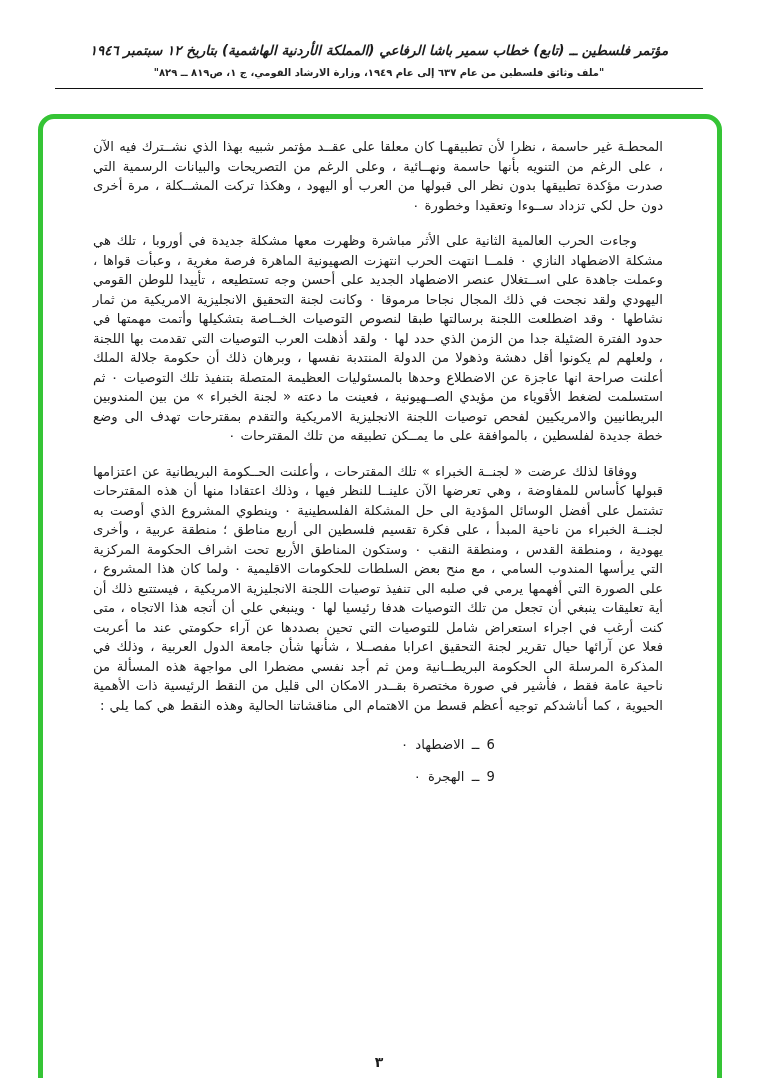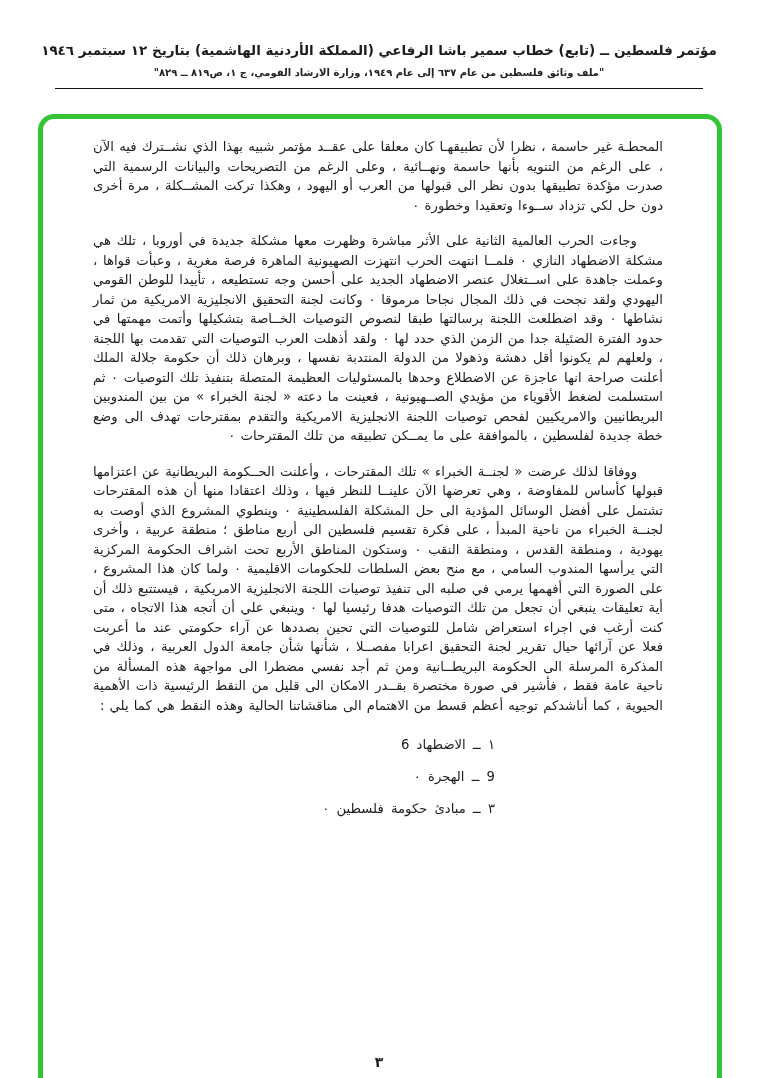--- a/index.html
+++ b/index.html
@@ -22,20 +22,21 @@
   .header{
     padding-top:40px;
     text-align:center;
   }
   .header-title{
     font-size:13.5px;
     font-weight:bold;
     letter-spacing:.2px;
     line-height:1.5;
     padding:0 28px;
+    font-style:italic;
   }
   .header-source{
     font-size:10px;
     font-weight:bold;
     margin-top:7px;
     color:#222;
   }
   .header-divider{
     border:none;
     border-top:1.5px solid #111;
@@ -93,19 +94,18 @@
   <hr class="header-divider">
 </div>
 
 <div class="content-box">
   <div class="body-text">
     <p class="no-indent">المحطـة غير حاسمة ، نظرا لأن تطبيقهـا كان معلقا على عقــد مؤتمر شبيه بهذا الذي نشــترك فيه الآن ، على الرغم من التنويه بأنها حاسمة ونهــائية ، وعلى الرغم من التصريحات والبيانات الرسمية التي صدرت مؤكدة تطبيقها بدون نظر الى قبولها من العرب أو اليهود ، وهكذا تركت المشــكلة ، مرة أخرى دون حل لكي تزداد ســوءا وتعقيدا وخطورة ٠</p>
     <p>وجاءت الحرب العالمية الثانية على الأثر مباشرة وظهرت معها مشكلة جديدة في أوروبا ، تلك هي مشكلة الاضطهاد النازي ٠ فلمــا انتهت الحرب انتهزت الصهيونية الماهرة فرصة مغرية ، وعبأت قواها ، وعملت جاهدة على اســتغلال عنصر الاضطهاد الجديد على أحسن وجه تستطيعه ، تأييدا للوطن القومي اليهودي ولقد نجحت في ذلك المجال نجاحا مرموقا ٠ وكانت لجنة التحقيق الانجليزية الامريكية من ثمار نشاطها ٠ وقد اضطلعت اللجنة برسالتها طبقا لنصوص التوصيات الخــاصة بتشكيلها وأتمت مهمتها في حدود الفترة الضئيلة جدا من الزمن الذي حدد لها ٠ ولقد أذهلت العرب التوصيات التي تقدمت بها اللجنة ، ولعلهم لم يكونوا أقل دهشة وذهولا من الدولة المنتدبة نفسها ، وبرهان ذلك أن حكومة جلالة الملك أعلنت صراحة انها عاجزة عن الاضطلاع وحدها بالمسئوليات العظيمة المتصلة بتنفيذ تلك التوصيات ٠ ثم استسلمت لضغط الأقوياء من مؤيدي الصــهيونية ، فعينت ما دعته « لجنة الخبراء » من بين المندوبين البريطانيين والامريكيين لفحص توصيات اللجنة الانجليزية الامريكية والتقدم بمقترحات تهدف الى وضع خطة جديدة لفلسطين ، بالموافقة على ما يمــكن تطبيقه من تلك المقترحات ٠</p>
     <p>ووفاقا لذلك عرضت « لجنــة الخبراء » تلك المقترحات ، وأعلنت الحــكومة البريطانية عن اعتزامها قبولها كأساس للمفاوضة ، وهي تعرضها الآن علينــا للنظر فيها ، وذلك اعتقادا منها أن هذه المقترحات تشتمل على أفضل الوسائل المؤدية الى حل المشكلة الفلسطينية ٠ وينطوي المشروع الذي أوصت به لجنــة الخبراء من ناحية المبدأ ، على فكرة تقسيم فلسطين الى أربع مناطق ؛ منطقة عربية ، وأخرى يهودية ، ومنطقة القدس ، ومنطقة النقب ٠ وستكون المناطق الأربع تحت اشراف الحكومة المركزية التي يرأسها المندوب السامي ، مع منح بعض السلطات للحكومات الاقليمية ٠ ولما كان هذا المشروع ، على الصورة التي أفهمها يرمي في صلبه الى تنفيذ توصيات اللجنة الانجليزية الامريكية ، فيستتبع ذلك أن أية تعليقات ينبغي أن تجعل من تلك التوصيات هدفا رئيسيا لها ٠ وينبغي علي أن أتجه هذا الاتجاه ، متى كنت أرغب في اجراء استعراض شامل للتوصيات التي تحين بصددها عن آراء حكومتي عند ما أعربت فعلا عن آرائها حيال تقرير لجنة التحقيق اعرابا مفصــلا ، شأنها شأن جامعة الدول العربية ، وذلك في المذكرة المرسلة الى الحكومة البريطــانية ومن ثم أجد نفسي مضطرا الى مواجهة هذه المسألة من ناحية عامة فقط ، فأشير في صورة مختصرة بقــدر الامكان الى قليل من النقط الرئيسية ذات الأهمية الحيوية ، كما أناشدكم توجيه أعظم قسط من الاهتمام الى مناقشاتنا الحالية وهذه النقط هي كما يلي :</p>
   </div>
   <div class="points">
-    <div class="point">١ ــ الاضطهاد 6</div>
+    <div class="point">6 ــ الاضطهاد ٠</div>
     <div class="point">9 ــ الهجرة ٠</div>
-    <div class="point">٣ ــ مبادئ حكومة فلسطين ٠</div>
   </div>
 </div>
 
 <div class="page-number">٣</div>
 
 </body></html>

